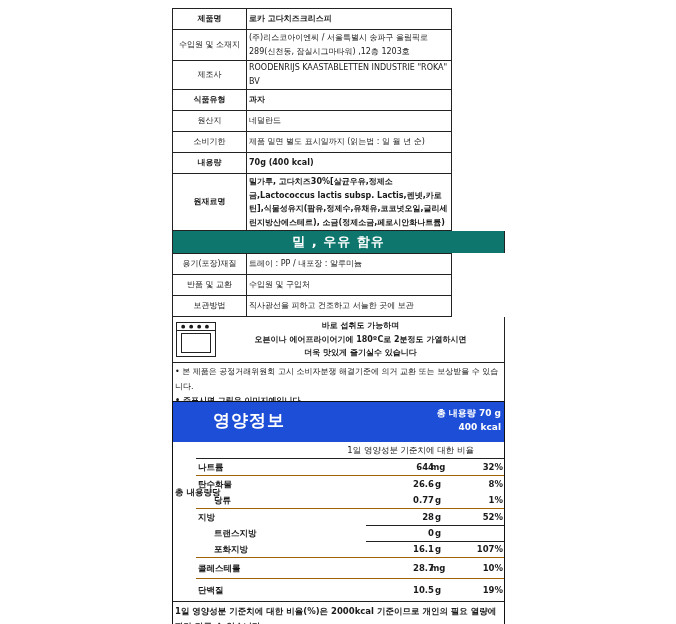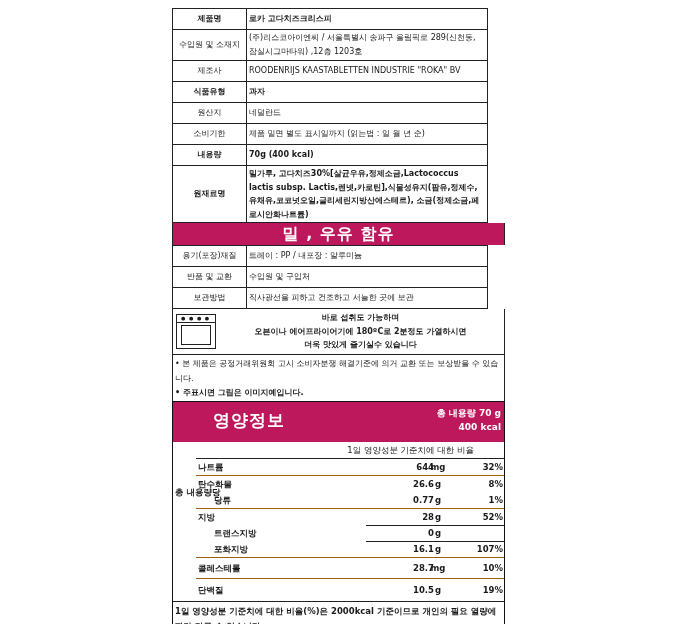--- a/index.html
+++ b/index.html
@@ -1,43 +1,43 @@
 <!DOCTYPE html>
 <html><head>
 <meta charset="utf-8">
 <style>
   html, body { margin:0; padding:0; background:#ffffff; }
   body { width:676px; height:624px; position:relative; overflow:hidden;
          font-family:"DejaVu Sans", sans-serif; color:#1a1a1a; }
   .wrap { position:absolute; left:172px; top:8px; width:333px; }
 
-  table.info { width:316px; border-collapse:collapse; table-layout:fixed; }
+  table.info { width:280px; border-collapse:collapse; table-layout:fixed; }
   table.info td { border:1px solid #222; font-size:8px; line-height:14px; padding:0 2px; vertical-align:middle; }
   table.info td.lab { width:73px; text-align:center; padding:0; }
   table.info td.lab.bold, table.info td.val.bold { font-weight:bold; }
   table.info tr.r1 td { height:20px; }
   table.info tr.r2 td { height:30px; line-height:14px; }
   table.info tr.r3 td { height:20px; }
   table.info tr.rm td.val { line-height:13.5px; padding:1px 2px; }
-  .banner { background:#be185d; color:#fff; text-align:center; font-weight:bold;
-            font-size:16px; letter-spacing:1px; height:22px; line-height:22px;
+  .banner { background:#0f766e; color:#fff; text-align:center; font-weight:bold;
+            font-size:13px; letter-spacing:1px; height:22px; line-height:22px;
             border:1px solid #222; border-top:none; border-bottom:none; }
 
   .oven-row { border:1px solid #222; border-top:none; height:45px; position:relative; }
   .oven { position:absolute; left:3px; top:5px; width:38px; height:33px; border:1px solid #222; }
   .oven .knobs { position:absolute; left:4px; right:4px; top:1px; font-size:5px; line-height:5px; letter-spacing:1px; }
   .oven .bar { position:absolute; left:0; right:0; top:7px; border-top:1px solid #222; }
   .oven .door { position:absolute; left:4px; right:4px; top:10px; bottom:3px; border:1px solid #222; }
   .oven-text { position:absolute; left:44px; right:0; top:2px; text-align:center; font-size:8px; line-height:13.5px;font-weight:bold; }
 
   .notes { border:1px solid #222; border-top:none; padding:2px 2px 2px 2px; font-size:8px; line-height:14.5px; }
   .notes .b { font-weight:bold; }
 
   .nutri { position:absolute; left:172px; top:401px; width:333px; border:1.5px solid #111; box-sizing:border-box; }
-  .nhead { background:#be185d; color:#fff; height:40px; position:relative; }
+  .nhead { background:#1d4ed8; color:#fff; height:40px; position:relative; }
   .nhead .title { position:absolute; left:40px; top:7px; font-size:17px; font-weight:bold; letter-spacing:1px; }
   .nhead .tot { position:absolute; right:3px; top:4px; text-align:right; font-size:9px; font-weight:bold; line-height:14px; }
   .nrow { position:relative; height:16px; font-size:8.5px; line-height:16px; font-weight:bold;margin-left:23px; }
   .nrow .n { position:absolute; left:2px; }
   .nrow .n.ind { left:18px; }
   .nrow .amt { position:absolute; right:70px; text-align:right; }
   .nrow .unit { position:absolute; left:228px; width:28px; text-align:center; }
   .nrow .pct { position:absolute; right:1px; text-align:right; }
   .sep { border-top:1px solid #a16207; }
   .sep2 { border-top:1.5px solid #222; }

